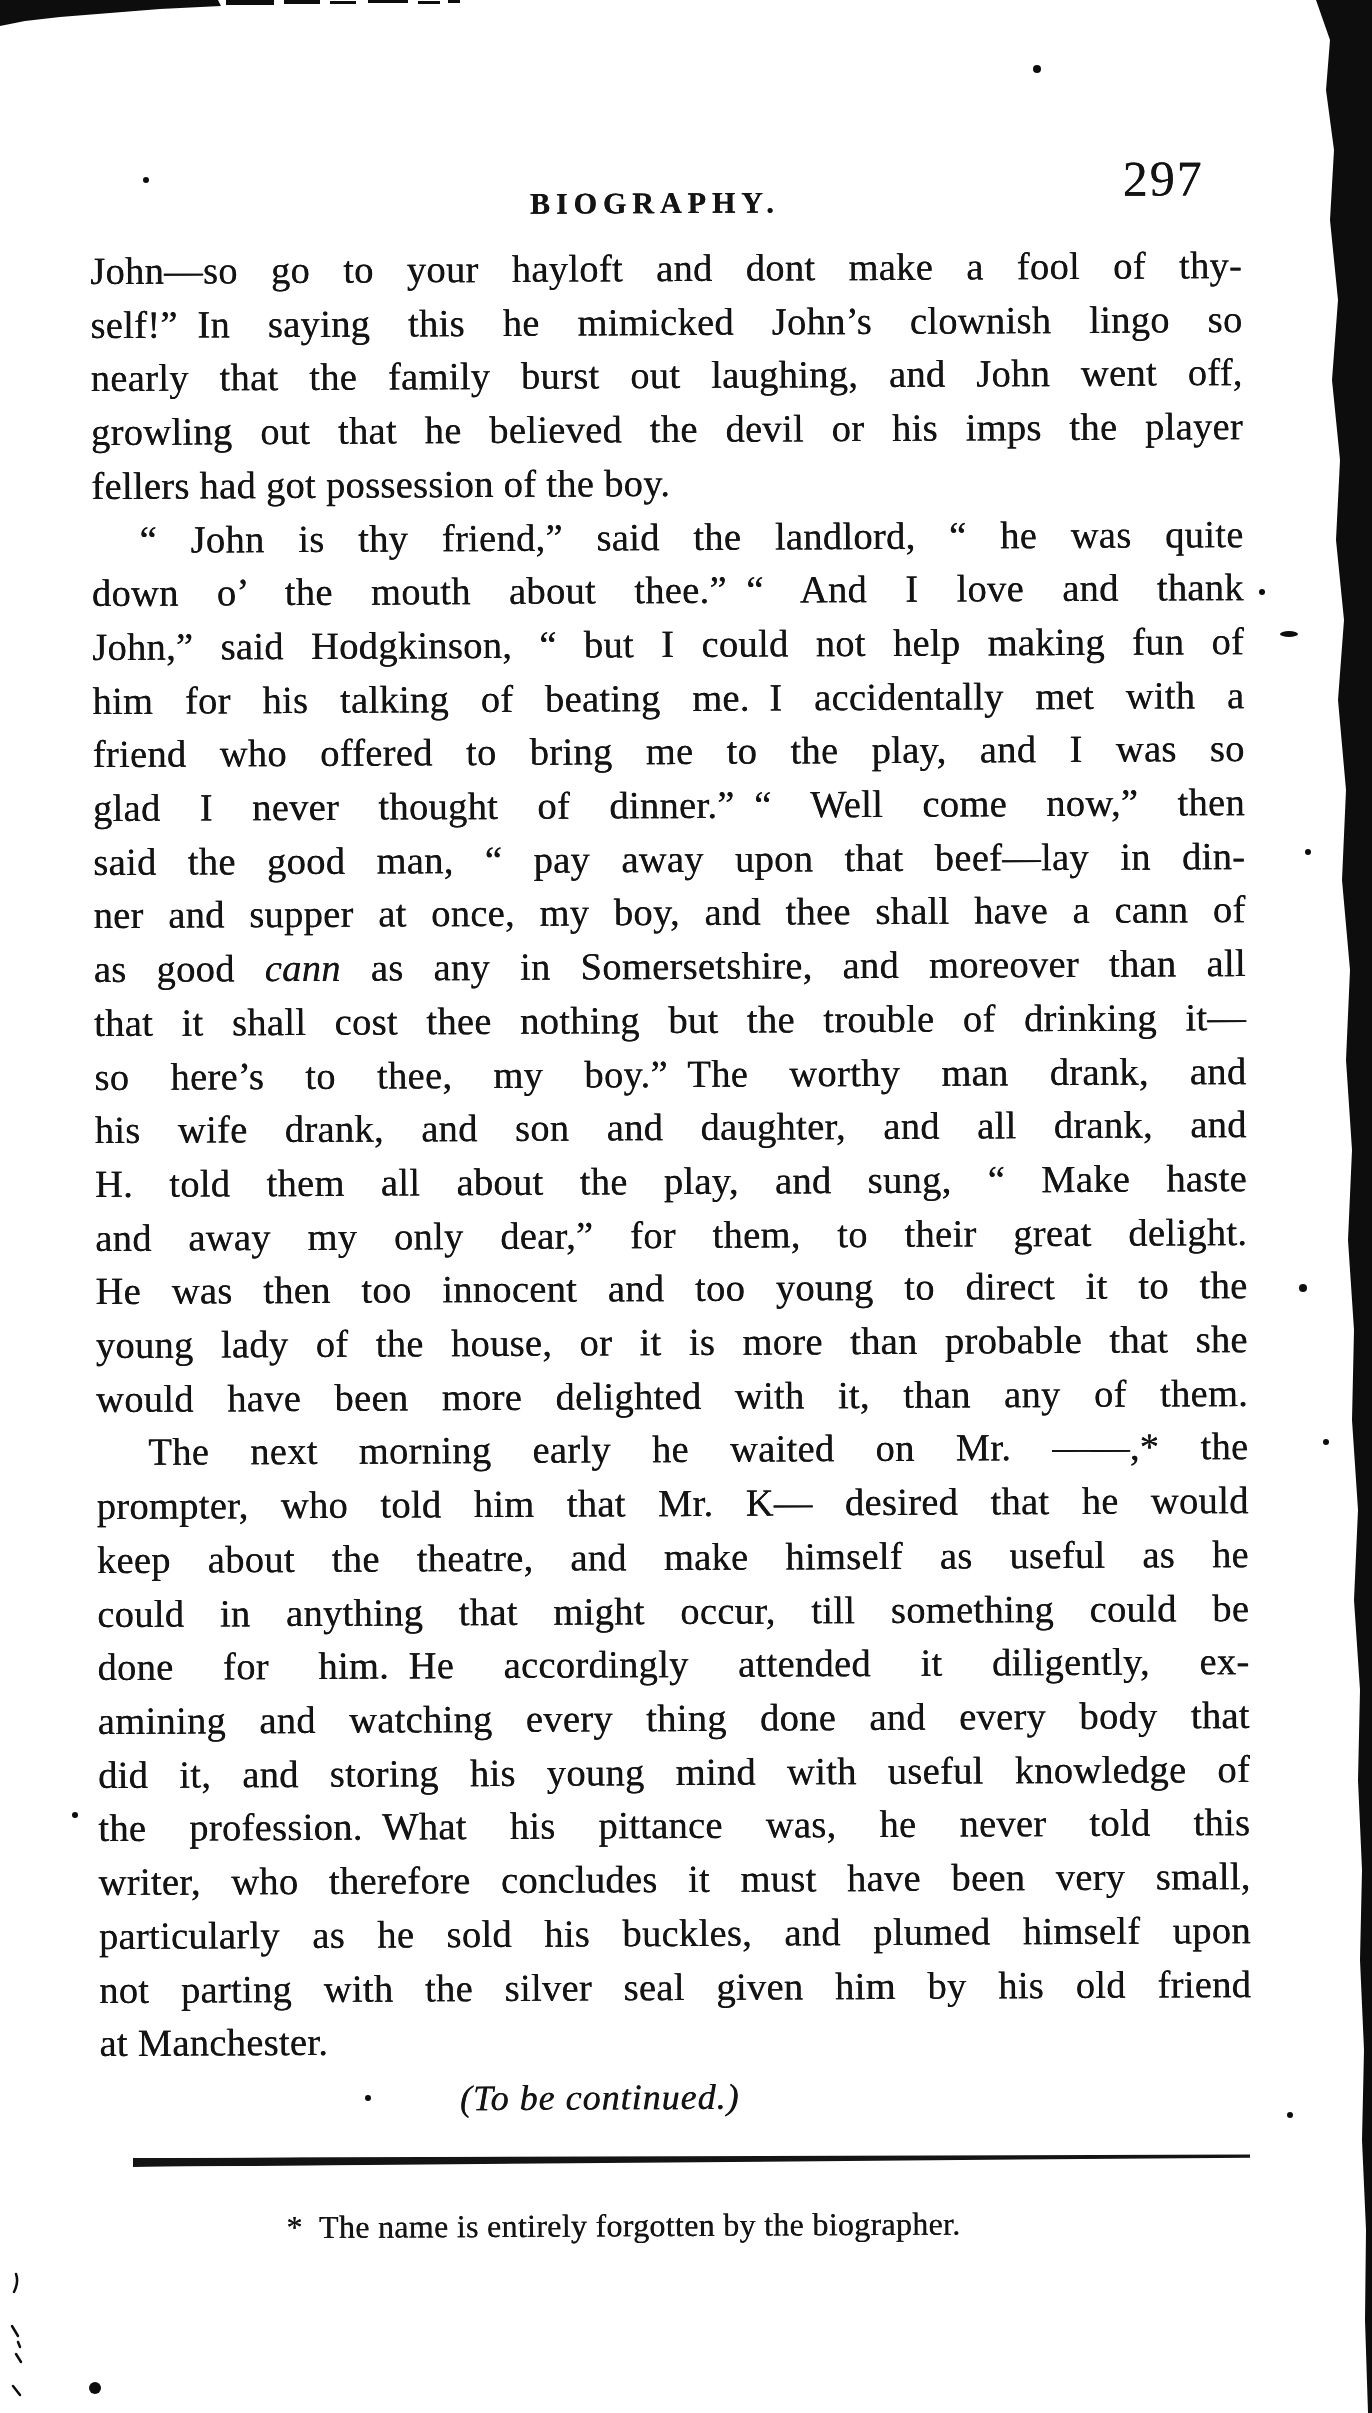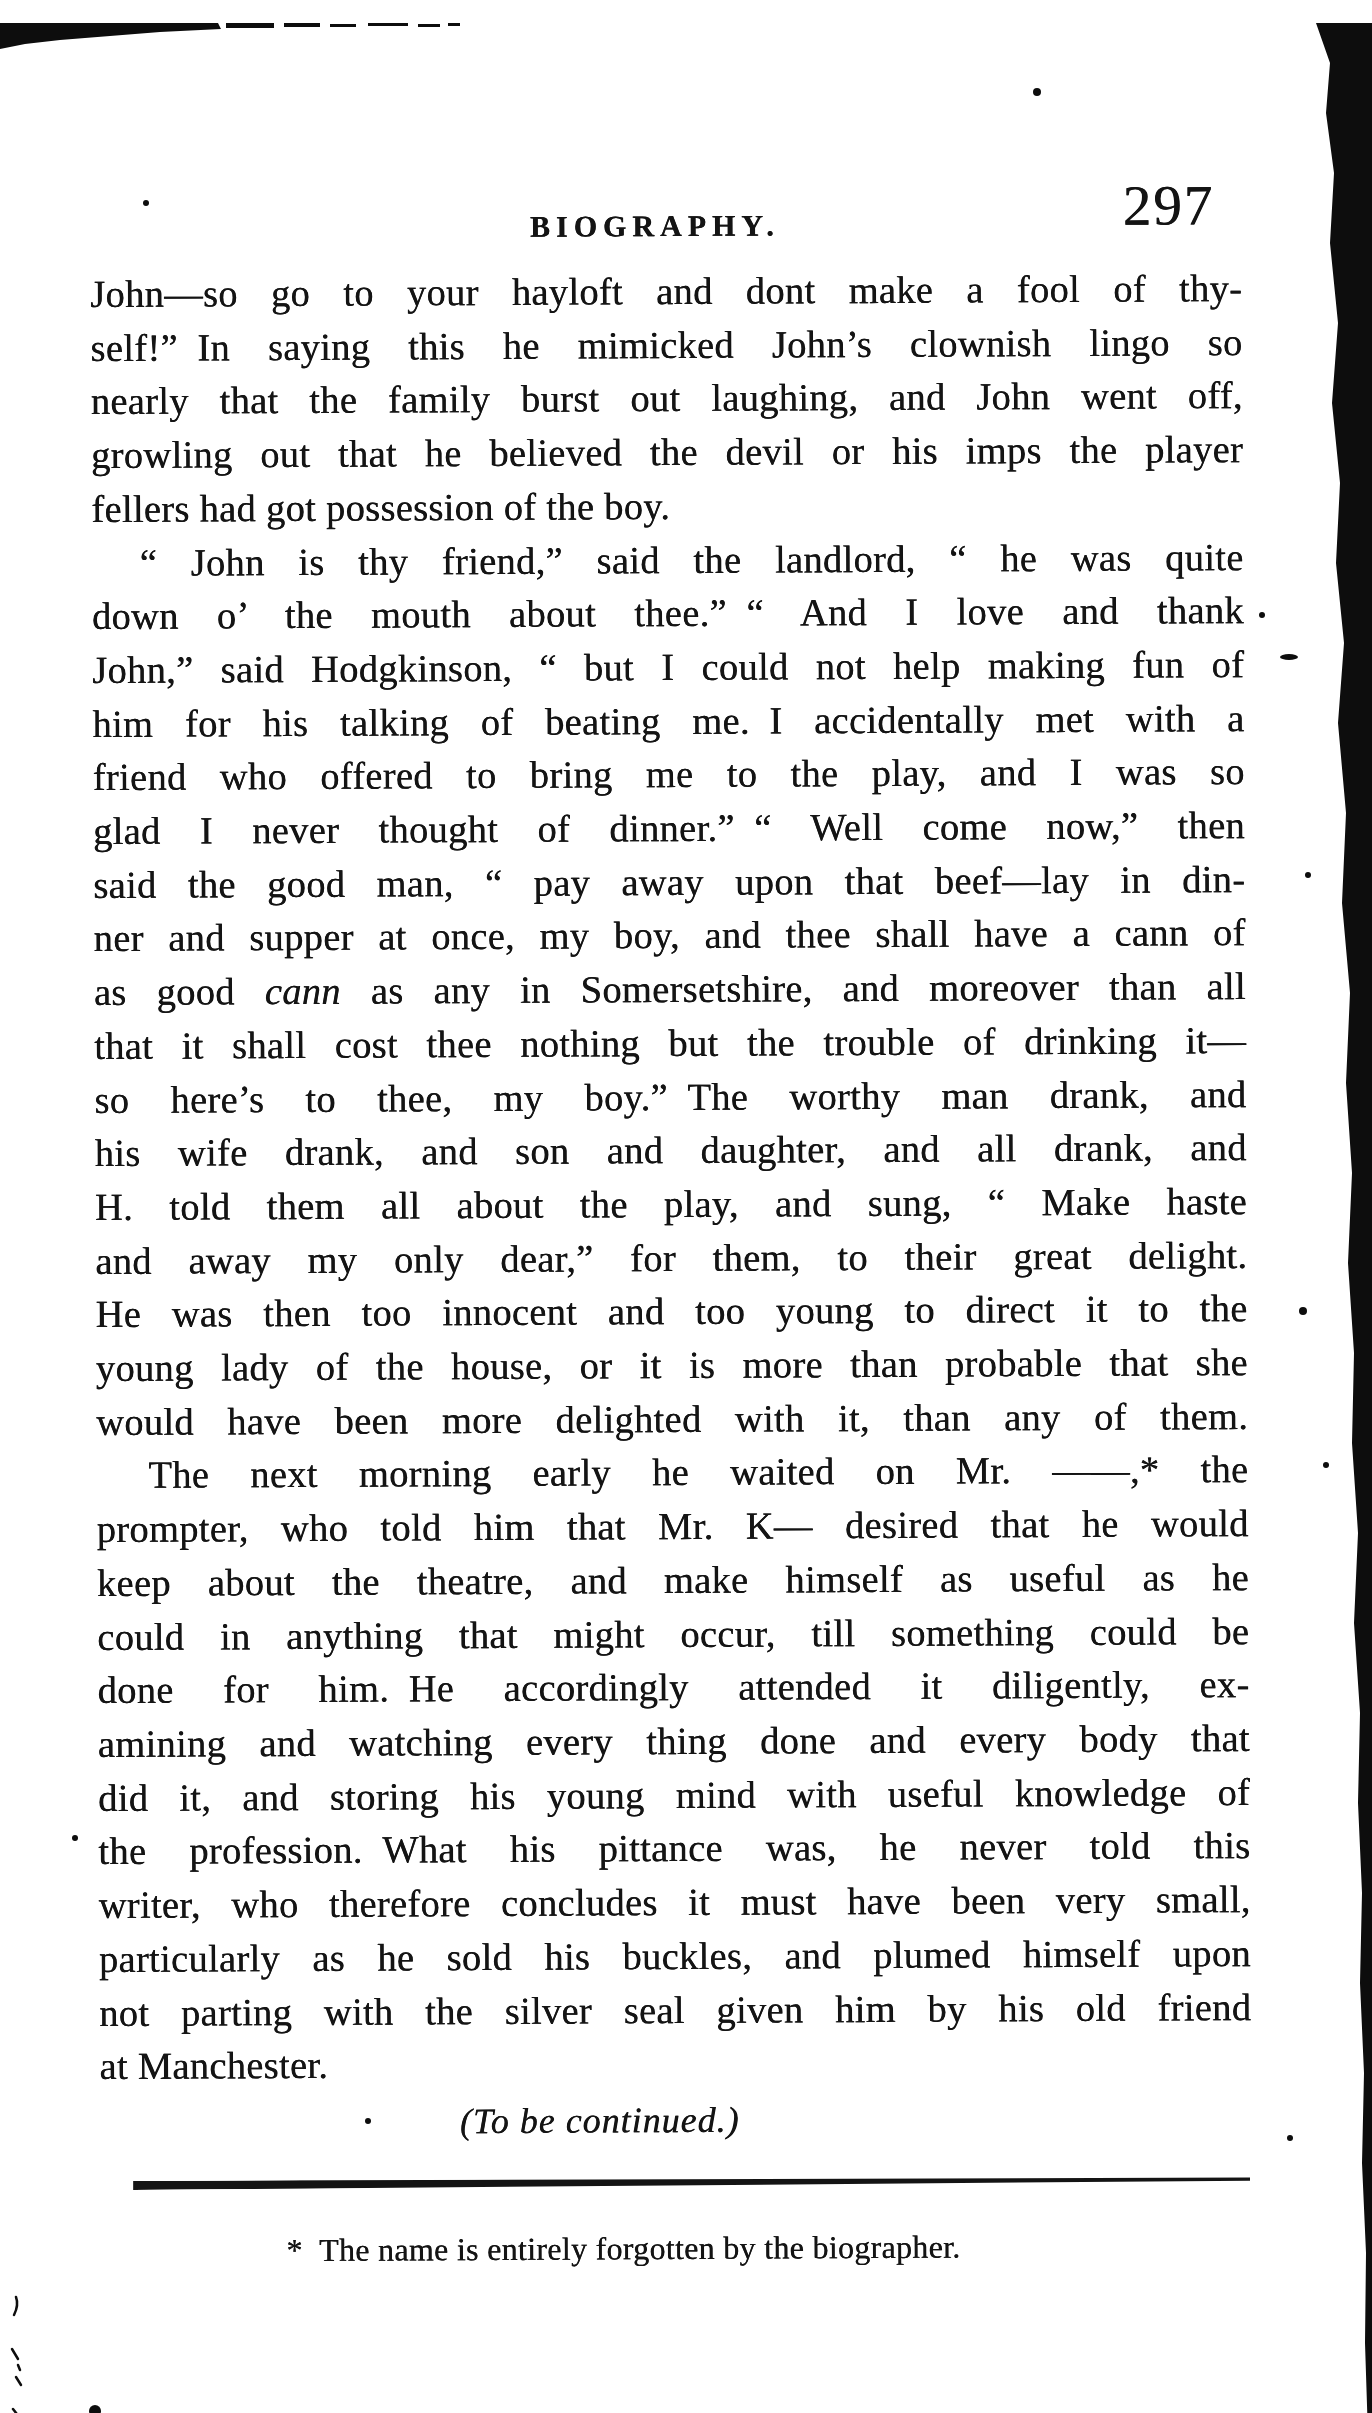--- a/index.html
+++ b/index.html
@@ -3,31 +3,31 @@
 <meta charset="utf-8">
 <style>
   html,body{margin:0;padding:0;}
   body{
     width:1372px;height:2413px;
     background:var(--paper,#ffffff);
     overflow:hidden;position:relative;
     font-family:"Liberation Serif","DejaVu Serif",serif;
     color:var(--ink,#141414);
   }
-  #page{position:absolute;inset:0;margin-top:23px;}
+  #page{position:absolute;inset:0;}
   #artifacts{position:absolute;left:0;top:0;width:1372px;height:2413px;pointer-events:none;z-index:6;}
   #content{position:absolute;inset:0;transform:rotate(-0.3deg);transform-origin:50% 50%;z-index:2;}
   .txt{text-shadow:0.35px 0 currentColor;}
   
   #section-title{
     position:absolute;left:84px;top:186px;width:1152px;
     text-align:center;font-size:30px;font-weight:bold;letter-spacing:6px;
   }
   #page-number{
-    position:absolute;left:1128px;top:152px;font-size:57px;letter-spacing:2px;
+    position:absolute;left:1128px;top:152px;font-size:50px;letter-spacing:2px;
   }
   
   #bodytext{
     position:absolute;left:95px;top:242px;width:1152px;
   }
   .line{
     font-size:38.5px;line-height:53.7px;letter-spacing:0.3px;
     text-align:justify;text-align-last:justify;
   }
   .line.no-just{text-align-last:left;}

